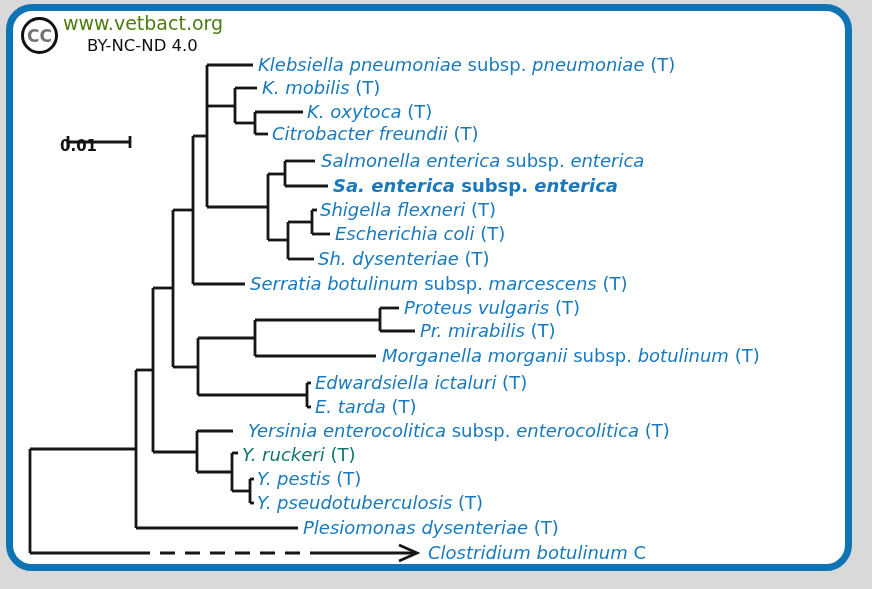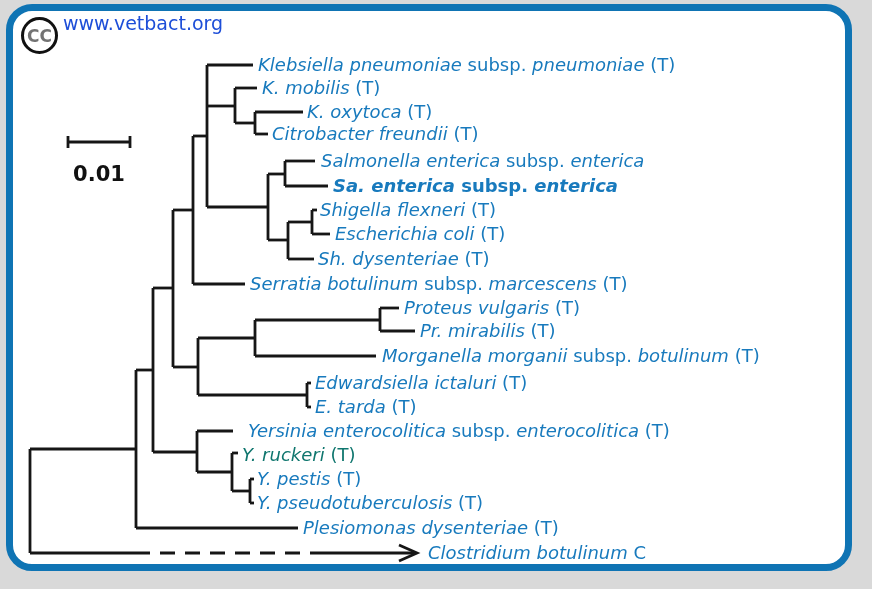--- a/index.html
+++ b/index.html
@@ -15,47 +15,48 @@
     box-sizing:border-box;
   }
   .cc-badge{
     position:absolute;left:21px;top:17px;width:37px;height:37px;
     border:3px solid #111;border-radius:50%;
     display:flex;align-items:center;justify-content:center;
     font-weight:bold;font-size:17px;letter-spacing:0px;color:#737373;
     background:#fff;box-sizing:border-box;
   }
   .site-url{
-    position:absolute;left:63px;top:12px;font-size:19px;color:#1d4ed8;
+    position:absolute;left:63px;top:12px;font-size:19px;color:#4d7c0f;
     white-space:nowrap;
   }
   .license-line{
     position:absolute;left:87px;top:36px;font-size:16.5px;color:#111;
     white-space:nowrap;
   }
   .scalebar-label{
-    position:absolute;left:60px;top:162px;width:78px;text-align:center;
-    font-size:21px;font-weight:bold;color:#111;
+    position:absolute;left:60px;top:137px;width:78px;text-align:left;
+    font-size:15px;font-weight:bold;color:#111;
   }
   #treesvg{position:absolute;left:0;top:0;}
   .taxon{
     position:absolute;white-space:nowrap;font-size:18px;line-height:22px;
     font-style:normal;
   }
   .taxon i{font-style:italic;}
   .taxon.bold{font-weight:bold;}
 </style>
 </head>
 <body>
 
 <div id="stage">
   <div class="frame"></div>
 
   <div class="cc-badge">CC</div>
   <div class="site-url">www.vetbact.org</div>
+  <div class="license-line">BY-NC-ND 4.0</div>
 
   <svg id="treesvg" width="872" height="589">
       <line x1="30" y1="449" x2="30" y2="553" stroke="#161616" stroke-width="2.8"></line>
       <line x1="136" y1="370" x2="136" y2="528" stroke="#161616" stroke-width="2.8"></line>
       <line x1="153" y1="288" x2="153" y2="452" stroke="#161616" stroke-width="2.8"></line>
       <line x1="173" y1="210" x2="173" y2="367" stroke="#161616" stroke-width="2.8"></line>
       <line x1="193" y1="136" x2="193" y2="284" stroke="#161616" stroke-width="2.8"></line>
       <line x1="207" y1="65" x2="207" y2="207" stroke="#161616" stroke-width="2.8"></line>
       <line x1="235" y1="88" x2="235" y2="123" stroke="#161616" stroke-width="2.8"></line>
       <line x1="255" y1="112" x2="255" y2="134" stroke="#161616" stroke-width="2.8"></line>

